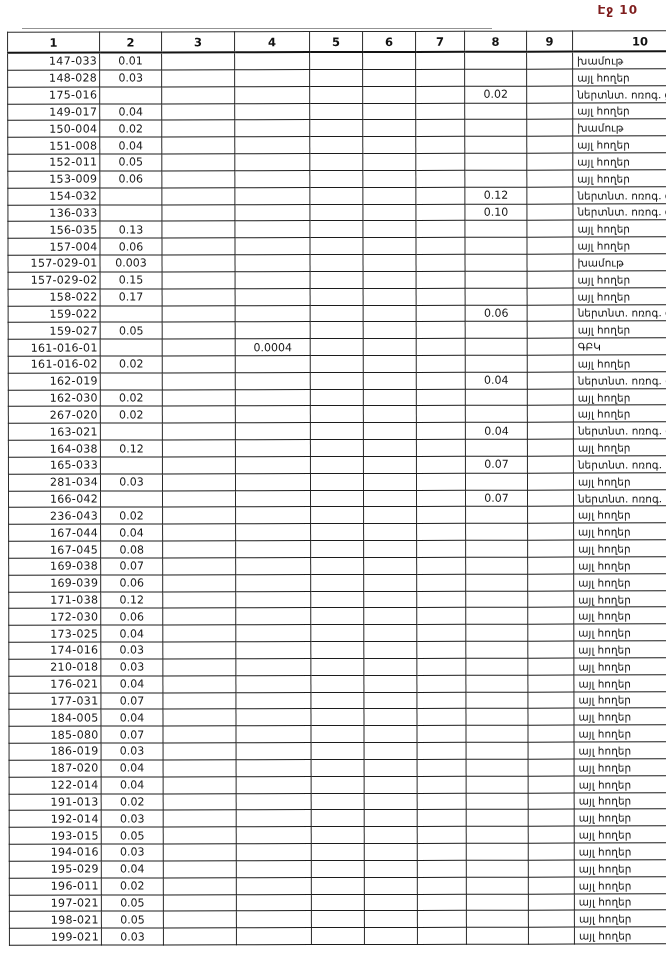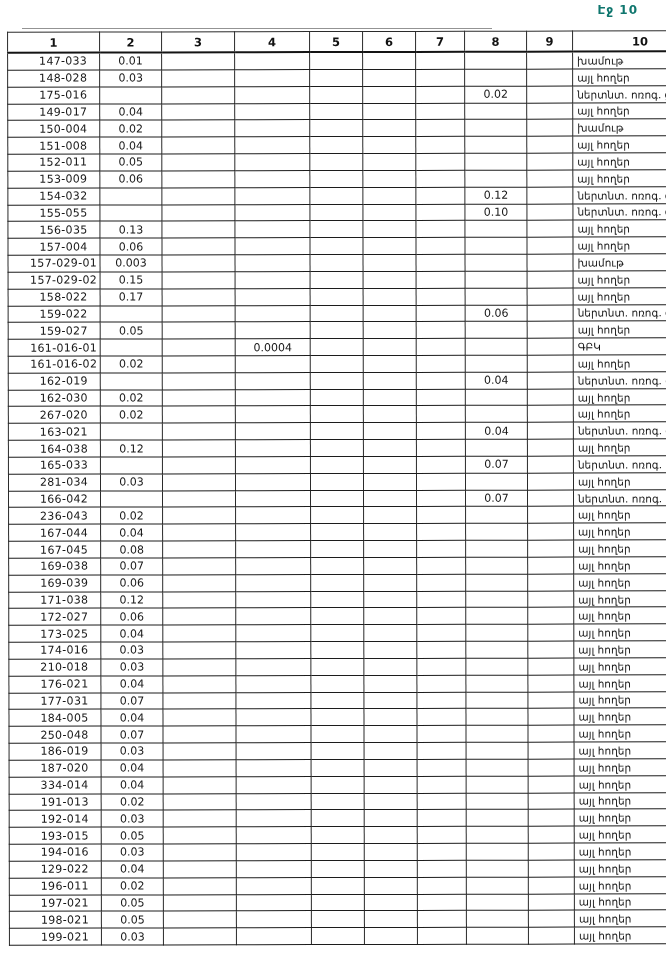--- a/index.html
+++ b/index.html
@@ -10,21 +10,21 @@
     font-family:"DejaVu Sans","Liberation Sans",sans-serif;
     color:#161616;
     overflow:hidden;
   }
   .page-num{
     position:absolute;
     top:3px; right:28px;
     font-size:12px;
     font-weight:bold;
     letter-spacing:1px;
-    color:#0f766e;
+    color:#7f1d1d;
   }
   .artifact-line{
     position:absolute;
     left:22px; top:28px;
     width:470px; height:1px;
     background:#3a3a3a; opacity:.55;
   }
   table.sheet{
     position:absolute;
     left:8px; top:31px;
@@ -58,21 +58,21 @@
   th:nth-child(2){width:57px;}
   th:nth-child(3){width:68px;}
   th:nth-child(4){width:70px;}
   th:nth-child(5){width:48px;}
   th:nth-child(6){width:48px;}
   th:nth-child(7){width:44px;}
   th:nth-child(8){width:57px;}
   th:nth-child(9){width:41px;}
   th:nth-child(10){width:130px;}
 
-  td.c1{text-align:center;padding-left:21px;letter-spacing:.3px;}
+  td.c1{text-align:right;padding-left:21px;letter-spacing:.3px;}
   td.c2,td.c3,td.c4,td.c5,td.c6,td.c7,td.c8,td.c9{text-align:center;}
   td.c10{
     text-align:left;
     padding-left:4px;
     font-size:10.5px;
     overflow:visible;
   }
 </style>
 </head>
 <body>
@@ -199,21 +199,21 @@
         <td class="c3"></td>
         <td class="c4"></td>
         <td class="c5"></td>
         <td class="c6"></td>
         <td class="c7"></td>
         <td class="c8">0.12</td>
         <td class="c9"></td>
         <td class="c10">ներտնտ. ոռոգ. ցանց չմ</td>
       </tr>
       <tr>
-        <td class="c1">155-055</td>
+        <td class="c1">136-033</td>
         <td class="c2"></td>
         <td class="c3"></td>
         <td class="c4"></td>
         <td class="c5"></td>
         <td class="c6"></td>
         <td class="c7"></td>
         <td class="c8">0.10</td>
         <td class="c9"></td>
         <td class="c10">ներտնտ. ոռոգ. ցանց չմ</td>
       </tr>
@@ -487,21 +487,21 @@
         <td class="c3"></td>
         <td class="c4"></td>
         <td class="c5"></td>
         <td class="c6"></td>
         <td class="c7"></td>
         <td class="c8"></td>
         <td class="c9"></td>
         <td class="c10">այլ հողեր</td>
       </tr>
       <tr>
-        <td class="c1">172-027</td>
+        <td class="c1">172-030</td>
         <td class="c2">0.06</td>
         <td class="c3"></td>
         <td class="c4"></td>
         <td class="c5"></td>
         <td class="c6"></td>
         <td class="c7"></td>
         <td class="c8"></td>
         <td class="c9"></td>
         <td class="c10">այլ հողեր</td>
       </tr>
@@ -571,21 +571,21 @@
         <td class="c3"></td>
         <td class="c4"></td>
         <td class="c5"></td>
         <td class="c6"></td>
         <td class="c7"></td>
         <td class="c8"></td>
         <td class="c9"></td>
         <td class="c10">այլ հողեր</td>
       </tr>
       <tr>
-        <td class="c1">250-048</td>
+        <td class="c1">185-080</td>
         <td class="c2">0.07</td>
         <td class="c3"></td>
         <td class="c4"></td>
         <td class="c5"></td>
         <td class="c6"></td>
         <td class="c7"></td>
         <td class="c8"></td>
         <td class="c9"></td>
         <td class="c10">այլ հողեր</td>
       </tr>
@@ -607,21 +607,21 @@
         <td class="c3"></td>
         <td class="c4"></td>
         <td class="c5"></td>
         <td class="c6"></td>
         <td class="c7"></td>
         <td class="c8"></td>
         <td class="c9"></td>
         <td class="c10">այլ հողեր</td>
       </tr>
       <tr>
-        <td class="c1">334-014</td>
+        <td class="c1">122-014</td>
         <td class="c2">0.04</td>
         <td class="c3"></td>
         <td class="c4"></td>
         <td class="c5"></td>
         <td class="c6"></td>
         <td class="c7"></td>
         <td class="c8"></td>
         <td class="c9"></td>
         <td class="c10">այլ հողեր</td>
       </tr>
@@ -667,21 +667,21 @@
         <td class="c3"></td>
         <td class="c4"></td>
         <td class="c5"></td>
         <td class="c6"></td>
         <td class="c7"></td>
         <td class="c8"></td>
         <td class="c9"></td>
         <td class="c10">այլ հողեր</td>
       </tr>
       <tr>
-        <td class="c1">129-022</td>
+        <td class="c1">195-029</td>
         <td class="c2">0.04</td>
         <td class="c3"></td>
         <td class="c4"></td>
         <td class="c5"></td>
         <td class="c6"></td>
         <td class="c7"></td>
         <td class="c8"></td>
         <td class="c9"></td>
         <td class="c10">այլ հողեր</td>
       </tr>

